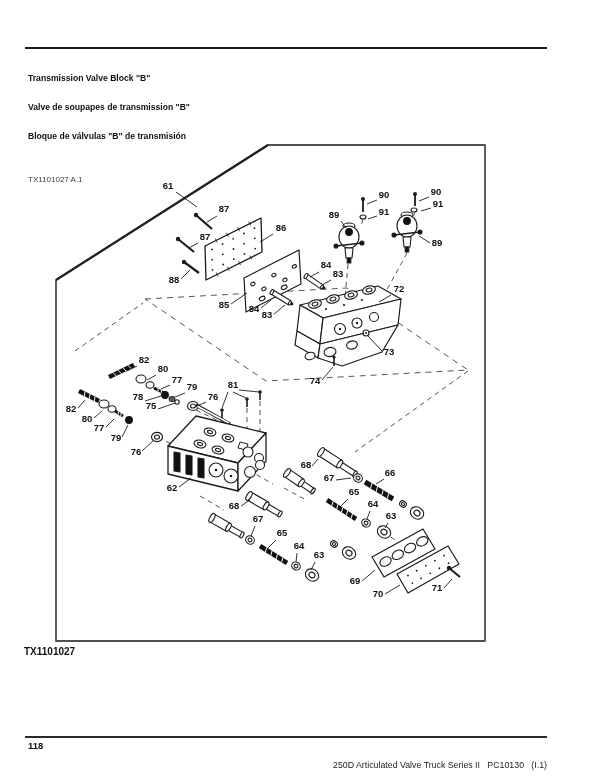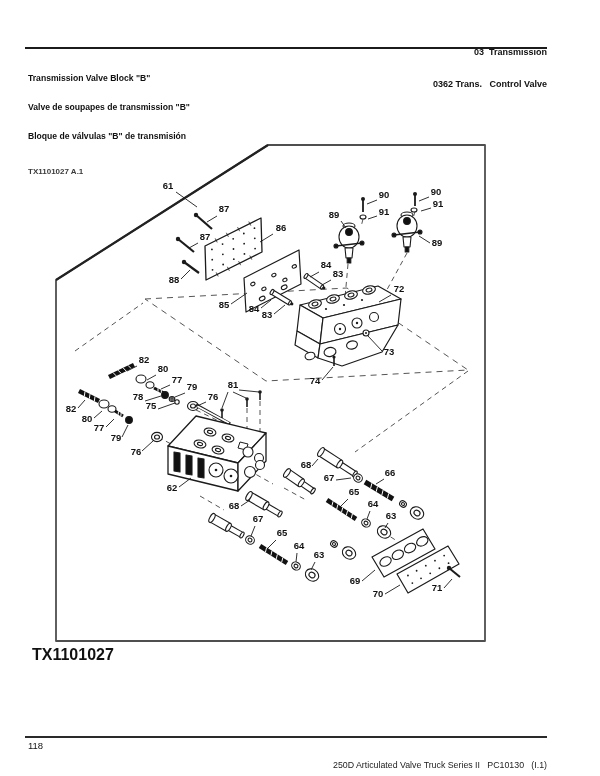--- a/index.html
+++ b/index.html
@@ -2,36 +2,32 @@
 <html><head>
 <meta charset="utf-8">
 <style>
   html,body{margin:0;padding:0;background:#e8e8e8;}
   .page{position:relative;width:600px;height:776px;background:#ffffff;overflow:hidden;
         font-family:"Liberation Sans",sans-serif;color:#111;}
   .hdr{position:absolute;top:26px;right:53px;text-align:right;font-weight:bold;
        font-size:9px;line-height:10.5px;white-space:pre;}
   .hdr-rule{position:absolute;top:47px;left:25px;right:53px;height:2px;background:#1b1b1b;}
   .ttl{position:absolute;top:55px;left:28px;font-weight:bold;font-size:8.6px;line-height:9.6px;white-space:pre;}
-  .ttl .ref{margin-top:6px;font-weight:bold;font-size:8px;color:#3a3a3a;}
-  .cap{position:absolute;left:32px;top:646px;font-weight:bold;font-size:16px;}
+  .ttl .ref{margin-top:14px;font-weight:normal;font-size:8px;color:#3a3a3a;}
+  .cap{position:absolute;left:24px;top:646px;font-weight:bold;font-size:10px;}
   .ftr-rule{position:absolute;top:736px;left:25px;right:53px;height:1.5px;background:#2a2a2a;}
-  .pageno{position:absolute;left:28px;top:740px;font-weight:normal;font-size:9.5px;}
+  .pageno{position:absolute;left:28px;top:740px;font-weight:bold;font-size:9.5px;}
   .fright{position:absolute;right:53px;top:740px;text-align:right;font-size:8.8px;color:#222;white-space:pre;line-height:10px;}
   svg text{font-family:"Liberation Sans",sans-serif;}
 </style>
 </head>
 <body>
 
 <div class="page">
 
-  <div class="hdr">
-    <div>03  Transmission</div>
-    <div>0362 Trans.   Control Valve</div>
-  </div>
   <div class="hdr-rule"></div>
 
   <div class="ttl">
     <div>Transmission Valve Block "B"</div>
     <div>Valve de soupapes de transmission "B"</div>
     <div>Bloque de válvulas "B" de transmisión</div>
     <div class="ref">TX1101027 A.1</div>
   </div>
 
   <svg id="diagram" width="600" height="776" viewBox="0 0 600 776" style="position:absolute;left:0;top:0;">

